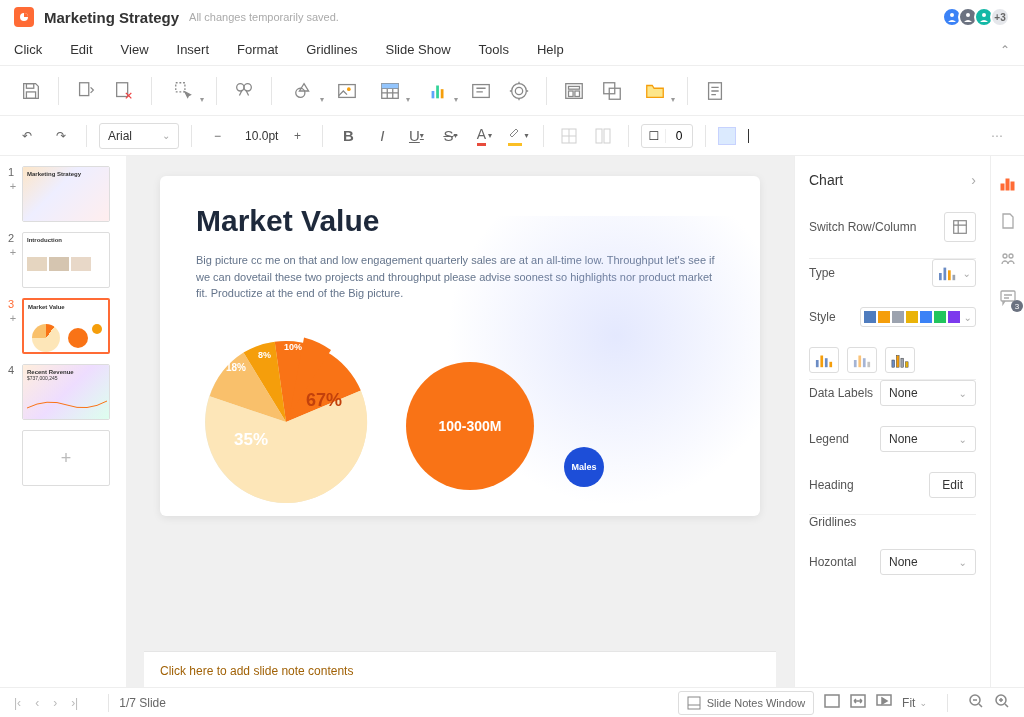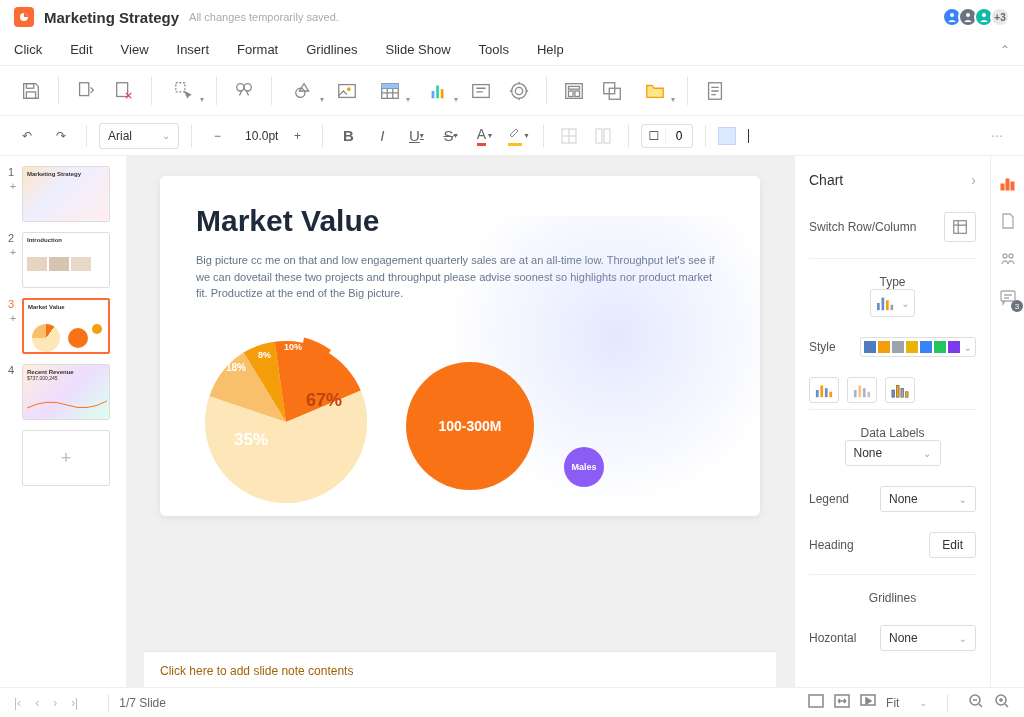--- a/index.html
+++ b/index.html
@@ -68,21 +68,21 @@
   .bubbles { position:relative; width:280px; height:200px; }
   .bubble { position:absolute; border-radius:50%; display:flex; align-items:center; justify-content:center; color:#fff; text-align:center; font-weight:600; }
   
   .notes { background:#fff; border-top:1px solid #e5e5e5; padding:12px 16px; color:#a16207; font-size:12px; margin-top:auto; height:36px; cursor:text; }
   
   
   .rightpanel { width:230px; border-left:1px solid #eee; display:flex; }
   .panel-body { flex:1; padding:12px 14px; font-size:12px; overflow-y:auto; }
   .panel-head { display:flex; align-items:center; justify-content:space-between; font-size:14px; font-weight:400; padding:4px 0 14px; }
   .panel-row { display:flex; align-items:center; justify-content:space-between; padding:10px 0; }
-  .panel-row.border { border-top:1px solid #eee; margin-top:6px; padding-top:16px;flex-direction:column; }
+  .panel-row.border { border-top:1px solid #eee; margin-top:6px; padding-top:0; }
   .panel-label { color:#555; }
   .icon-btn { width:32px; height:30px; border:1px solid #ddd; border-radius:3px; display:flex; align-items:center; justify-content:center; cursor:pointer; }
   .icon-btn svg { width:18px; height:18px; stroke:#888; fill:none; stroke-width:1.3; }
   .type-select { display:flex; align-items:center; border:1px solid #ddd; border-radius:3px; padding:4px; gap:4px; cursor:pointer; }
   .type-select svg { width:22px; height:18px; }
   .style-colors { display:flex; gap:2px; border:1px solid #ddd; border-radius:3px; padding:3px; align-items:center; cursor:pointer; }
   .style-colors div { width:12px; height:12px; }
   .style-options { display:flex; gap:8px; margin-top:10px; }
   .style-opt { width:30px; height:26px; border:1px solid #ddd; border-radius:3px; display:flex; align-items:center; justify-content:center; cursor:pointer; }
   .style-opt svg { width:22px; height:18px; }
@@ -98,21 +98,21 @@
   
   
   .statusbar { display:flex; align-items:center; padding:0 14px; height:30px; border-top:1px solid #eee; font-size:12px; color:#666; }
   .nav-btns { display:flex; gap:14px; margin-right:20px; }
   .nav-btn { cursor:pointer; color:#bbb; }
   .status-sep { width:1px; height:18px; background:#e5e5e5; margin:0 10px; }
   .status-right { margin-left:auto; display:flex; align-items:center; gap:10px; }
   .status-toggle { display:flex; align-items:center; gap:6px; border:1px solid #ddd; padding:4px 8px; border-radius:3px; cursor:pointer; font-size:11px; }
   .view-btn { cursor:pointer; color:#888; }
   .view-btn svg { width:16px; height:16px; stroke:#888; fill:none; stroke-width:1.5; }
-  .fit-sel { display:flex; align-items:center; gap:20px; cursor:pointer; }
+  .fit-sel { display:flex; align-items:center; gap:4px; cursor:pointer; }
 </style>
 </head>
 <body>
 
 <div class="titlebar">
   <div class="app-icon">
     <svg viewBox="0 0 12 12">
         <circle cx="6" cy="6" r="4" fill="#fff"></circle>
         <path d="M6 6 L6 2 A4 4 0 0 1 10 6 Z" fill="#ff6b35"></path>
       </svg>
@@ -398,21 +398,21 @@
           </svg>
           <div class="pie-label" style="top:58px;left:110px;color:#c2410c;font-size:18px">67%</div>
           <div class="pie-label" style="top:98px;left:38px;font-size:17px">35%</div>
           <div class="pie-label" style="top:30px;left:30px;font-size:10px">18%</div>
           <div class="pie-label" style="top:18px;left:62px;font-size:9px">8%</div>
           <div class="pie-label" style="top:10px;left:88px;font-size:9px">10%</div>
         </div>
 
         <div class="bubbles">
           <div class="bubble" style="width:128px;height:128px;background:#f97316;left:10px;top:40px;font-size:14px">100-300M</div>
-          <div class="bubble" style="width:40px;height:40px;background:#8b5cf6;left:168px;top:125px;font-size:9px">Males</div>
+          <div class="bubble" style="width:40px;height:40px;background:#1d4ed8;left:168px;top:125px;font-size:9px">Males</div>
         </div>
       </div>
     </div>
     <div class="notes">Click here to add slide note contents</div>
   </div>
 
   <div class="rightpanel">
     <div class="panel-body">
       <div class="panel-head">
         <span>Chart</span>
@@ -546,20 +546,27 @@
 <div class="statusbar">
   <div class="nav-btns">
     <span class="nav-btn">|‹</span>
     <span class="nav-btn">‹</span>
     <span class="nav-btn">›</span>
     <span class="nav-btn">›|</span>
   </div>
   <div class="status-sep"></div>
   <span>1/7 Slide</span>
   <div class="status-right">
+    <div class="status-toggle">
+      <svg width="14" height="14" viewBox="0 0 14 14" fill="none" stroke="#888">
+          <rect x="1" y="1" width="12" height="12"></rect>
+          <path d="M1 9h12"></path>
+        </svg>
+      <span>Slide Notes Window</span>
+    </div>
     <span class="view-btn"><svg viewBox="0 0 16 16">
           <rect x="1" y="2" width="14" height="12"></rect>
         </svg></span>
     <span class="view-btn"><svg viewBox="0 0 16 16">
           <rect x="1" y="2" width="14" height="12"></rect>
           <path d="M4 8h8M4 8l2-2M4 8l2 2M12 8l-2-2M12 8l-2 2"></path>
         </svg></span>
     <span class="view-btn"><svg viewBox="0 0 16 16">
           <rect x="1" y="2" width="14" height="10"></rect>
           <path d="M6 5l5 3-5 3z" fill="#888"></path>

